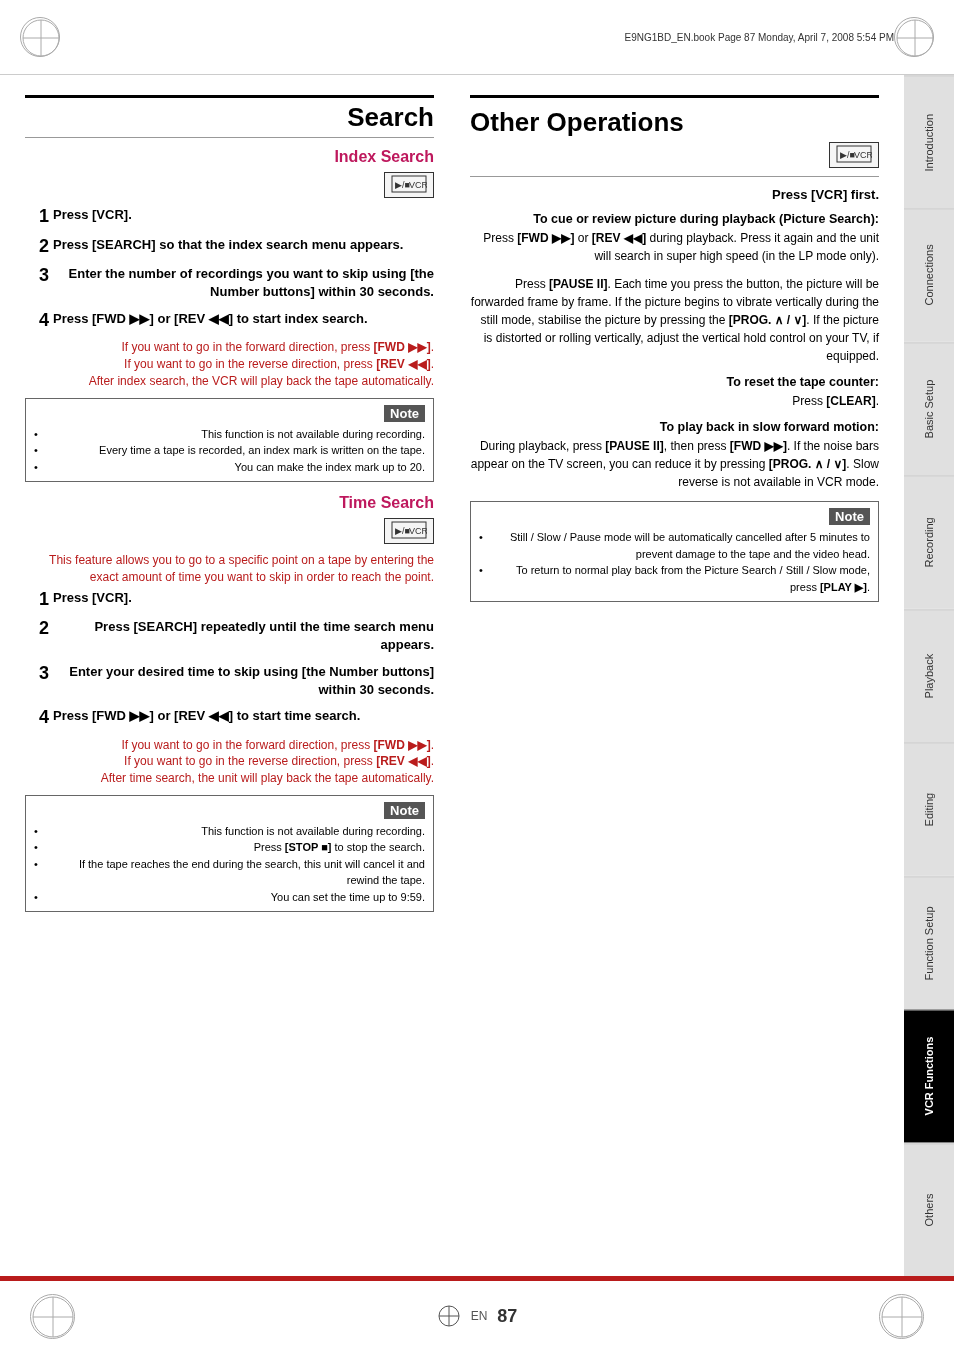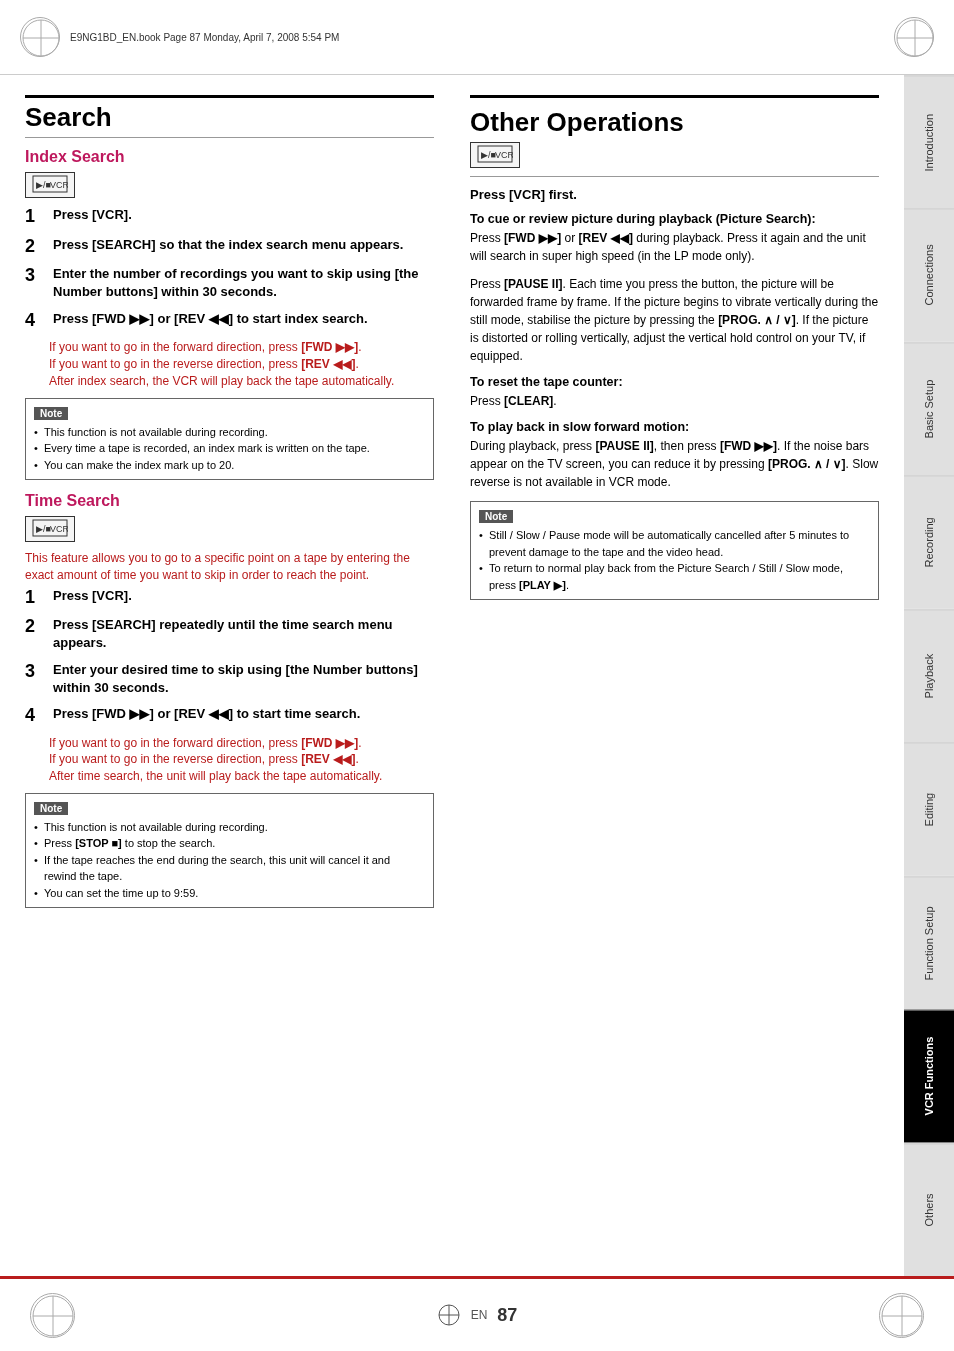--- a/index.html
+++ b/index.html
@@ -11,20 +11,21 @@
       font-size: 13px;
       overflow: hidden;
       position: relative;
     }
 
     .page-wrapper {
       width: 954px;
       height: 1351px;
       position: relative;
       background: #fff;
+      text-align: right;
     }
 
     
     .top-bar {
       position: absolute;
       top: 0; left: 0; right: 0;
       height: 75px;
       border-bottom: 1px solid #ccc;
       background: #fff;
       display: flex;
@@ -46,21 +47,21 @@
       width: 40px; height: 40px;
       border: 1px solid #aaa;
       border-radius: 50%;
     }
 
     
     .bottom-bar {
       position: absolute;
       bottom: 0; left: 0; right: 0;
       height: 75px;
-      border-top: 3px solid #b91c1c;
+      border-top: 5px solid #b91c1c;
       background: #fff;
       display: flex;
       align-items: center;
       justify-content: space-between;
       padding: 5px 30px;
     }
     .bottom-circle {
       width: 45px; height: 45px;
       border: 1px solid #aaa;
       border-radius: 50%;
@@ -194,21 +195,21 @@
     }
 
     
     .note-box {
       border: 1px solid #666;
       padding: 6px 8px;
       margin-bottom: 12px;
       margin-top: 4px;
     }
     .note-label {
-      font-size: 10px;
+      font-size: 13px;
       font-weight: bold;
       background: #555;
       color: #fff;
       display: inline-block;
       padding: 1px 6px;
       margin-bottom: 4px;
     }
     .note-item {
       font-size: 11px;
       color: #000;

